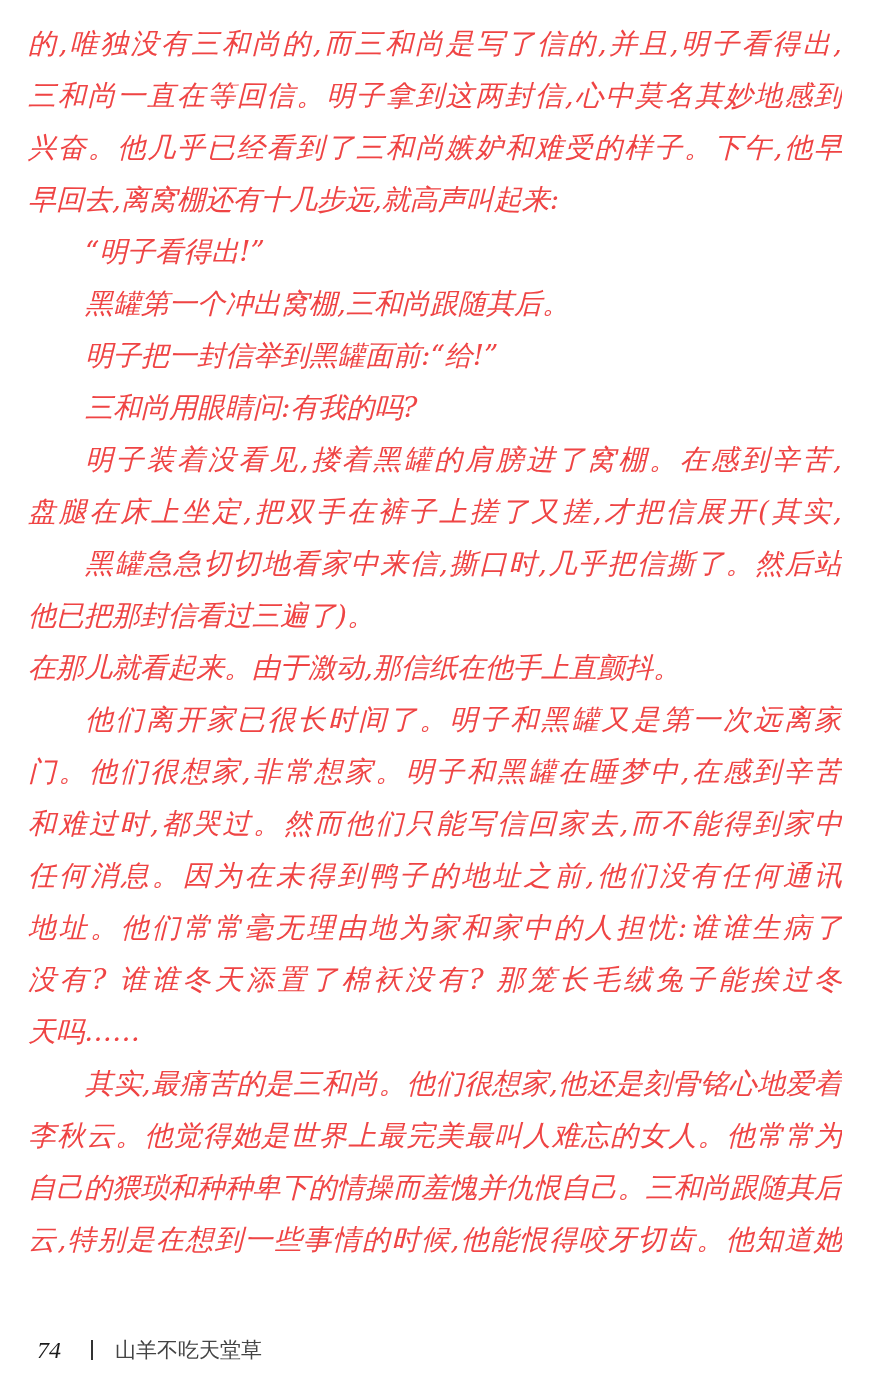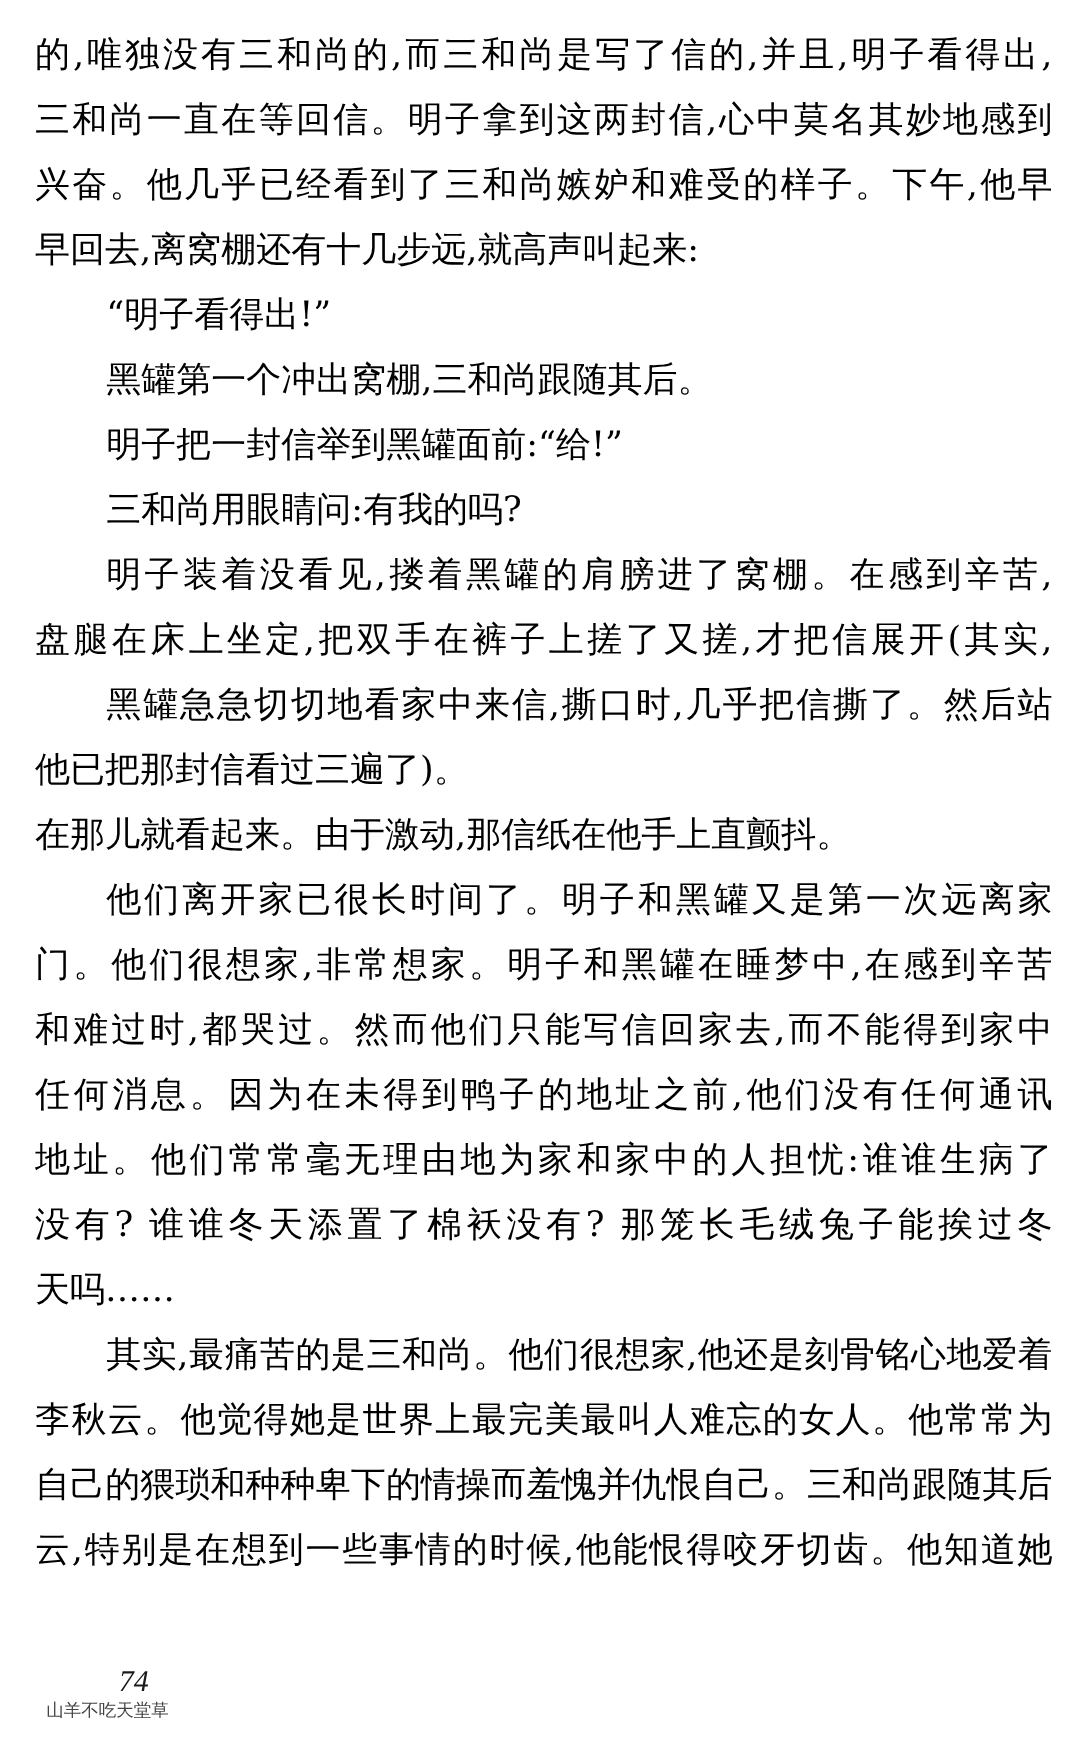--- a/index.html
+++ b/index.html
@@ -1,46 +1,47 @@
 <!DOCTYPE html>
 <html><head>
 <meta charset="utf-8">
 <style>
   html, body { margin: 0; padding: 0; background: #ffffff; }
   body { width: 872px; height: 1391px; position: relative; overflow: hidden; }
   .page {
     position: absolute; left: 28px; top: 18px; width: 814px;
     font-family: "DejaVu Serif", "Liberation Serif", serif;
-    color: #000000;
+    color: #ef4444;
+    font-style: italic;
   }
   .line {
     height: 52px; line-height: 52px;
     font-size: 28px;
     white-space: nowrap;
     text-align: justify;
     text-align-last: justify;
     overflow: hidden;
   }
   .line.last { text-align-last: left; }
   .line.indent { padding-left: 57px; }
   .footer {
     position: absolute; left: 37px; top: 1333px; height: 34px;
-    display: flex; align-items: flex-end; flex-direction: column;
+    display: flex; align-items: center;
   }
   .page-num {
     font-family: "Liberation Serif", "DejaVu Serif", serif;
     font-style: italic; font-size: 24px; color: #1a1a1a;
     width: 40px;
   }
   .sep {
     width: 2px; height: 20px; background: #333; margin-left: 14px; margin-right: 22px;
   }
   .book-title {
     font-family: "DejaVu Sans", "Liberation Sans", sans-serif;
-    font-size: 14px; color: #444;
+    font-size: 21px; color: #444;
   }
 </style>
 </head>
 <body>
 
 <div class="page">
   <div class="line">的,唯独没有三和尚的,而三和尚是写了信的,并且,明子看得出,</div>
   <div class="line">三和尚一直在等回信。明子拿到这两封信,心中莫名其妙地感到</div>
   <div class="line">兴奋。他几乎已经看到了三和尚嫉妒和难受的样子。下午,他早</div>
   <div class="line last">早回去,离窝棚还有十几步远,就高声叫起来:</div>

